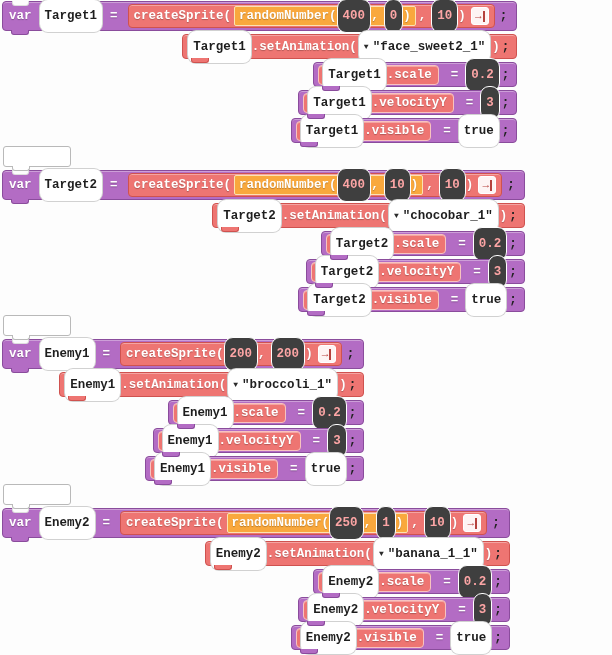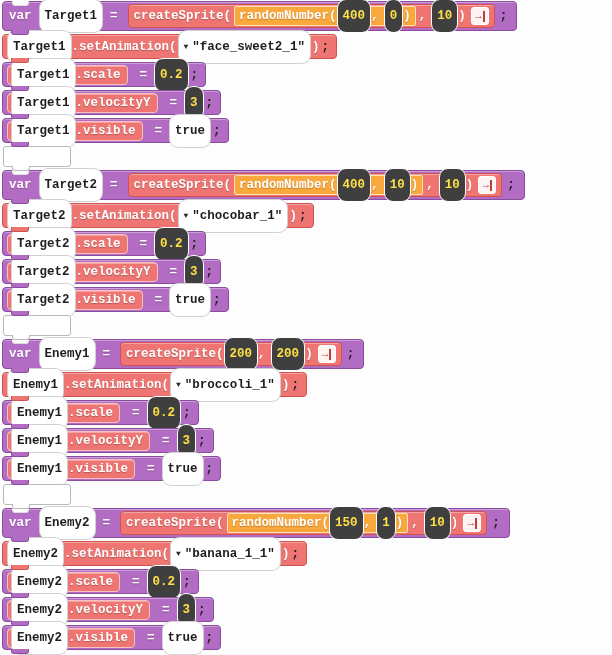--- a/index.html
+++ b/index.html
@@ -1,35 +1,35 @@
 <!DOCTYPE html>
 <html><head>
 <meta charset="utf-8">
 <style>
   html,body{margin:0;padding:0;background:#fdfdfd;}
   body{font-family:"Liberation Mono","DejaVu Sans Mono",monospace;font-weight:bold;font-size:12.5px;}
   .workspace{width:612px;min-height:655px;padding:1px 0 0 2px;display:flex;flex-direction:column;align-items:flex-start;row-gap:3px;overflow:hidden;}
-  .stack{display:flex;flex-direction:column;align-items:flex-start;row-gap:3px;}
+  .stack{display:flex;flex-direction:column;align-items:flex-end;row-gap:3px;}
   .block{position:relative;display:flex;align-items:center;border-radius:4px;box-sizing:border-box;white-space:pre;}
   .purple{background:#b36cc4;border:1px solid #8a4c9c;box-shadow:inset 0 1px 0 rgba(255,255,255,.35);}
   .salmon{background:#ee7572;border:1px solid #cf524f;box-shadow:inset 0 1px 0 rgba(255,255,255,.35);}
   .salmon.getter{border-color:#f7c3c0;}
   .orange{background:#f9a83d;border:1px solid #fbe3b3;height:20px;padding:0 4px;margin:0 3px;border-radius:2px;}
   .var-row{height:30px;padding:0 9px 0 6px;}
   .stmt{height:25px;padding:0 7px 0 4px;}
   .value-call{height:24px;padding:0 5px 0 5px;margin:16px 3px;}
   .getter{height:20px;padding:0 6px 0 3px;margin-right:5px;}
   .kw,.fn{color:#fff;text-shadow:0 1px 1px rgba(0,0,0,.25);}
   .kw-var{margin-right:7px;}
   .eq{margin:0 7px;}
   .comma{margin-right:5px;}
   .semi{color:#222;margin-left:2px;}
   .pill{display:inline-flex;align-items:center;height:16px;border-radius:9px;padding:8px 5px;line-height:16px;}
   .pill.white{background:#fff;color:#1e1e1e;border:1px solid rgba(0,0,0,.18);}
-  .pill.dark{background:#3f3f3f;color:#fde047;border:1px solid #fff;}
+  .pill.dark{background:#3f3f3f;color:#fca5a5;border:1px solid #fff;}
   .pill.dropdown{margin:0 1px;}
   .dd-arrow{font-size:8px;margin-right:4px;color:#2b2b2b;}
   .collapse-btn{display:inline-flex;align-items:center;justify-content:center;width:16px;height:16px;background:rgba(255,255,255,.92);border:1px solid #fff;border-radius:3px;margin-left:5px;color:#b5413d;font-size:11px;cursor:pointer;}
   .collapse-btn .glyph{line-height:11px;border-right:2px solid #b5413d;padding-right:1px;}
   
   .tab::after{content:"";position:absolute;left:8px;bottom:-5px;width:16px;height:4px;border-radius:0 0 3px 3px;z-index:2;}
   .purple.tab::after{background:#b36cc4;border:1px solid #8a4c9c;border-top:none;}
   .salmon.tab::after{background:#ee7572;border:1px solid #cf524f;border-top:none;}
   
   .var-row::before{content:"";position:absolute;left:9px;top:-1px;width:15px;height:4px;background:#fdfdfd;border:1px solid rgba(0,0,0,.12);border-top:none;border-radius:0 0 3px 3px;}
@@ -236,21 +236,21 @@
 
   <div class="stack">
     <div class="block purple var-row tab">
       <span class="kw kw-var">var</span>
       <span class="pill white">Enemy2</span>
       <span class="kw eq">=</span>
       <div class="block salmon value-call">
         <span class="fn">createSprite(</span>
         <div class="block orange">
           <span class="fn">randomNumber(</span>
-          <span class="pill dark">150</span>
+          <span class="pill dark">250</span>
           <span class="fn comma">,</span>
           <span class="pill dark">1</span>
           <span class="fn">)</span>
         </div>
         <span class="fn comma">,</span>
         <span class="pill dark">10</span>
         <span class="fn">)</span>
         <span class="collapse-btn"><span class="glyph">→</span></span>
       </div>
       <span class="semi">;</span>

